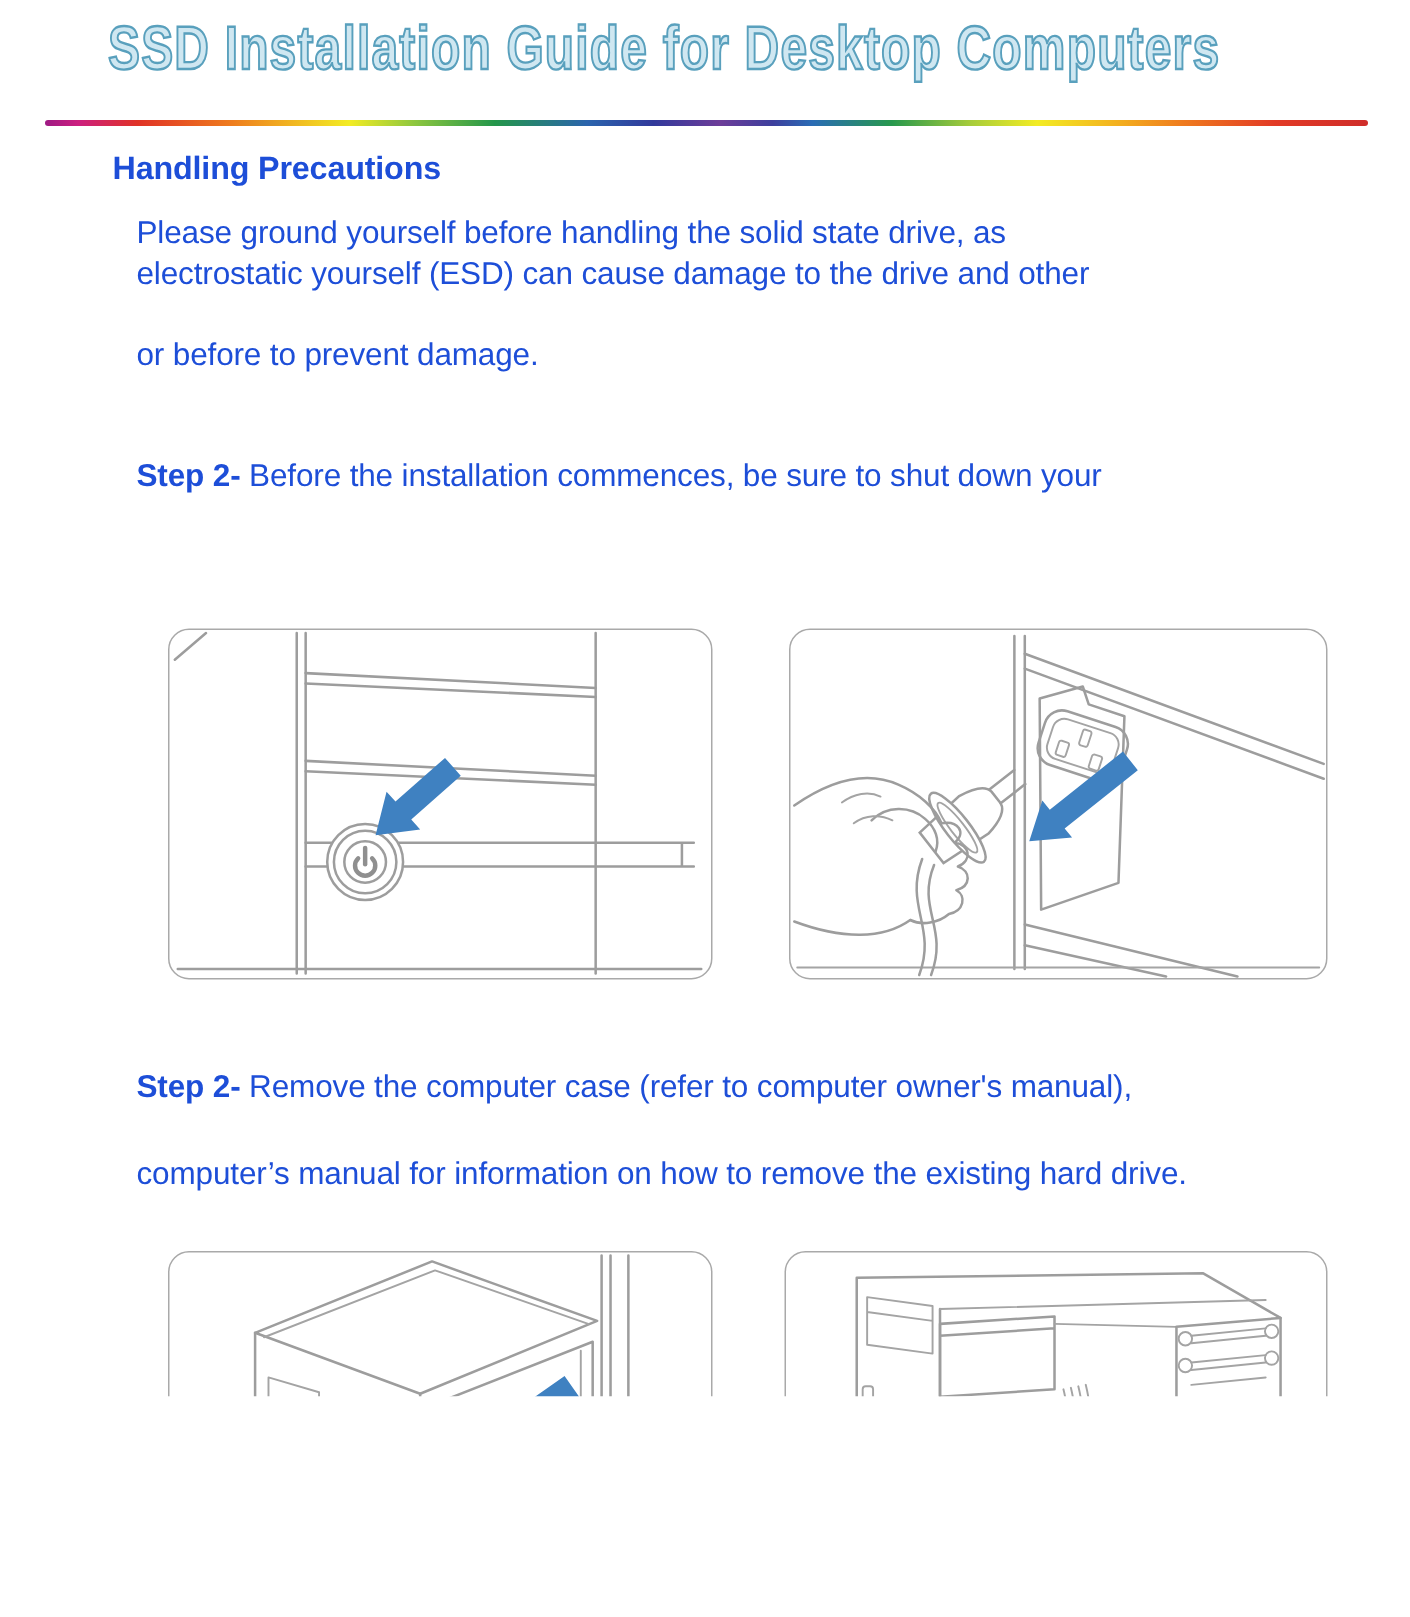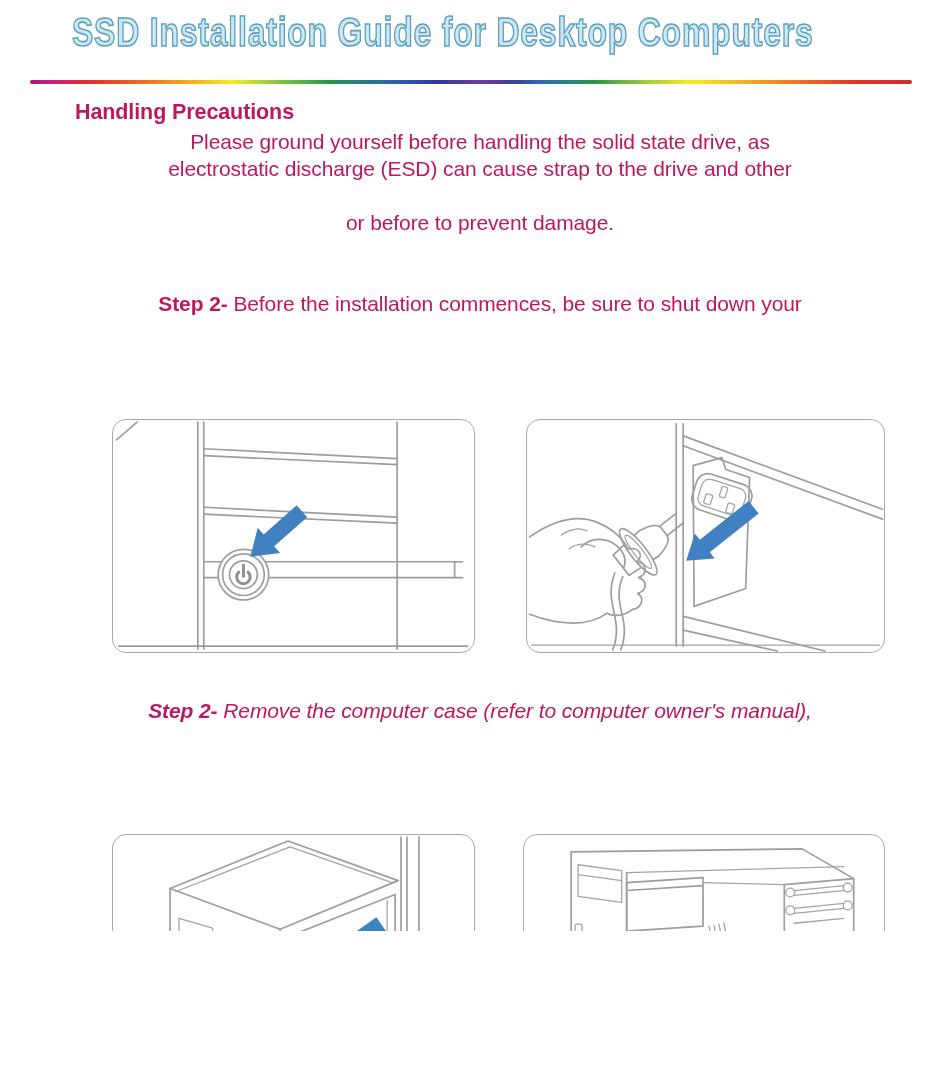--- a/index.html
+++ b/index.html
@@ -16,28 +16,28 @@
   }
   .rainbow {
     position:absolute; left:30px; top:80px; width:882px; height:4px; border-radius:2px;
     background:linear-gradient(90deg,
       #9e1a84 0%, #cc1f7f 2.5%, #e03226 7%, #ee7b1e 14%, #f3ec24 23%,
       #8cc63f 28%, #23964a 34%, #2b64ad 41%, #31399b 46%, #6d3d99 51%,
       #3d3f9d 55%, #2a6cb5 58%, #27984d 64%, #a7cc3a 70%, #f3ec24 75%,
       #f3b11f 81%, #ef7b1e 86%, #e23a26 93%, #cf2d2a 100%);
   }
   .textblock {
-    position:absolute; left:75px; width:810px; color:#be185d;
+    position:absolute; left:75px; width:810px; color:#1d4ed8;
     font-size:21px; line-height:27px; letter-spacing:-0.1px;
   }
   .textblock h2 { font-size:21.5px; margin:0; line-height:27px; }
-  .textblock p { margin:2px;text-align:center; }
+  .textblock p { margin:16px; }
   .handling { top:99px; }
   .step1 { top:288px; }
-  .step2 { top:694px; line-height:29px;font-style:italic; }
+  .step2 { top:694px; line-height:29px; }
   .fig {
     position:absolute; border:1px solid #a9a9a9; border-radius:14px;
     background:#fff; box-sizing:border-box;
   }
   .fig svg { display:block; width:100%; height:100%; }
   #fig1 { left:72px;  top:403px; width:363px; height:234px; }
   #fig2 { left:486px; top:403px; width:359px; height:234px; }
   #fig3 { left:72px;  top:818px; width:363px; height:233px; }
   #fig4 { left:483px; top:818px; width:362px; height:233px; }
   .la  { stroke:#9d9d9d; fill:none; stroke-width:1.7; stroke-linecap:round; stroke-linejoin:round; }
@@ -49,21 +49,21 @@
 </head>
 <body>
 
 <div id="page">
 
   <h1 class="title">SSD Installation Guide for Desktop Computers</h1>
   <div class="rainbow"></div>
 
   <section class="textblock handling">
     <h2>Handling Precautions</h2>
-    <p><span>Please ground yourself before handling the solid state drive, as</span><br><span>electrostatic discharge (ESD) can cause strap to the drive and other</span><br><br><span>or before to prevent damage.</span></p>
+    <p><span>Please ground yourself before handling the solid state drive, as</span><br><span>electrostatic yourself (ESD) can cause damage to the drive and other</span><br><br><span>or before to prevent damage.</span></p>
   </section>
 
   <section class="textblock step1">
     <p><b>Step 2-</b> <span>Before the installation commences, be sure to shut down your</span><br></p>
   </section>
 
   <figure id="fig1" class="fig">
     <svg viewBox="0 0 363 234" aria-label="Front panel of desktop computer with blue arrow pointing at the power button">
       <path class="la" d="M3,20 L24,2"></path>
       <path class="la" d="M85,2 V231 M91,2 V231"></path>
@@ -107,21 +107,21 @@
         <path class="la" d="M101,130 C112,128 118,136 110,143 C120,144 122,155 112,159 C121,162 121,172 111,175 C118,179 116,189 106,191 C99,197 88,199 80,195"></path>
         <path class="la" d="M80,195 C62,208 34,208 2,196"></path>
         <path class="la" d="M54,128 C64,118 80,118 90,127 C97,133 100,141 97,149"></path>
         <path class="la2" d="M34,116 C42,110 52,108 60,112 M42,130 C50,124 60,124 68,128"></path>
       </g>
       <path class="arrow" d="M223,81.7 L173.8,120.8 L168.8,114.6 L160,142 L188.8,139.6 L183.8,133.4 L233,94.3 Z"></path>
     </svg>
   </figure>
 
   <section class="textblock step2">
-    <p><b>Step 2-</b> <span>Remove the computer case (refer to computer owner's manual),</span><br><br></p>
+    <p><b>Step 2-</b> <span>Remove the computer case (refer to computer owner's manual),</span><br><br><span>computer’s manual for information on how to remove the existing hard drive.</span></p>
   </section>
 
   <figure id="fig3" class="fig">
     <svg viewBox="0 0 363 233" aria-label="Side panel being slid off the computer case, blue arrow">
       <path class="la" d="M57,54 L176,6 L287,46 L168,95 Z"></path>
       <path class="la2" d="M63,57 L178,12 L281,48"></path>
       <path class="la" d="M57,54 V192 L168,233 M168,95 V233"></path>
       <path class="la2" d="M66,84 L100,94 V188 L66,176 Z"></path>
       <path class="la2" d="M72,154 L98,162 M72,164 L98,172 M72,174 L98,182 M72,184 L98,192"></path>
       <path class="la" d="M290,2 V150 M296,2 V148 M308,2 V122"></path>

